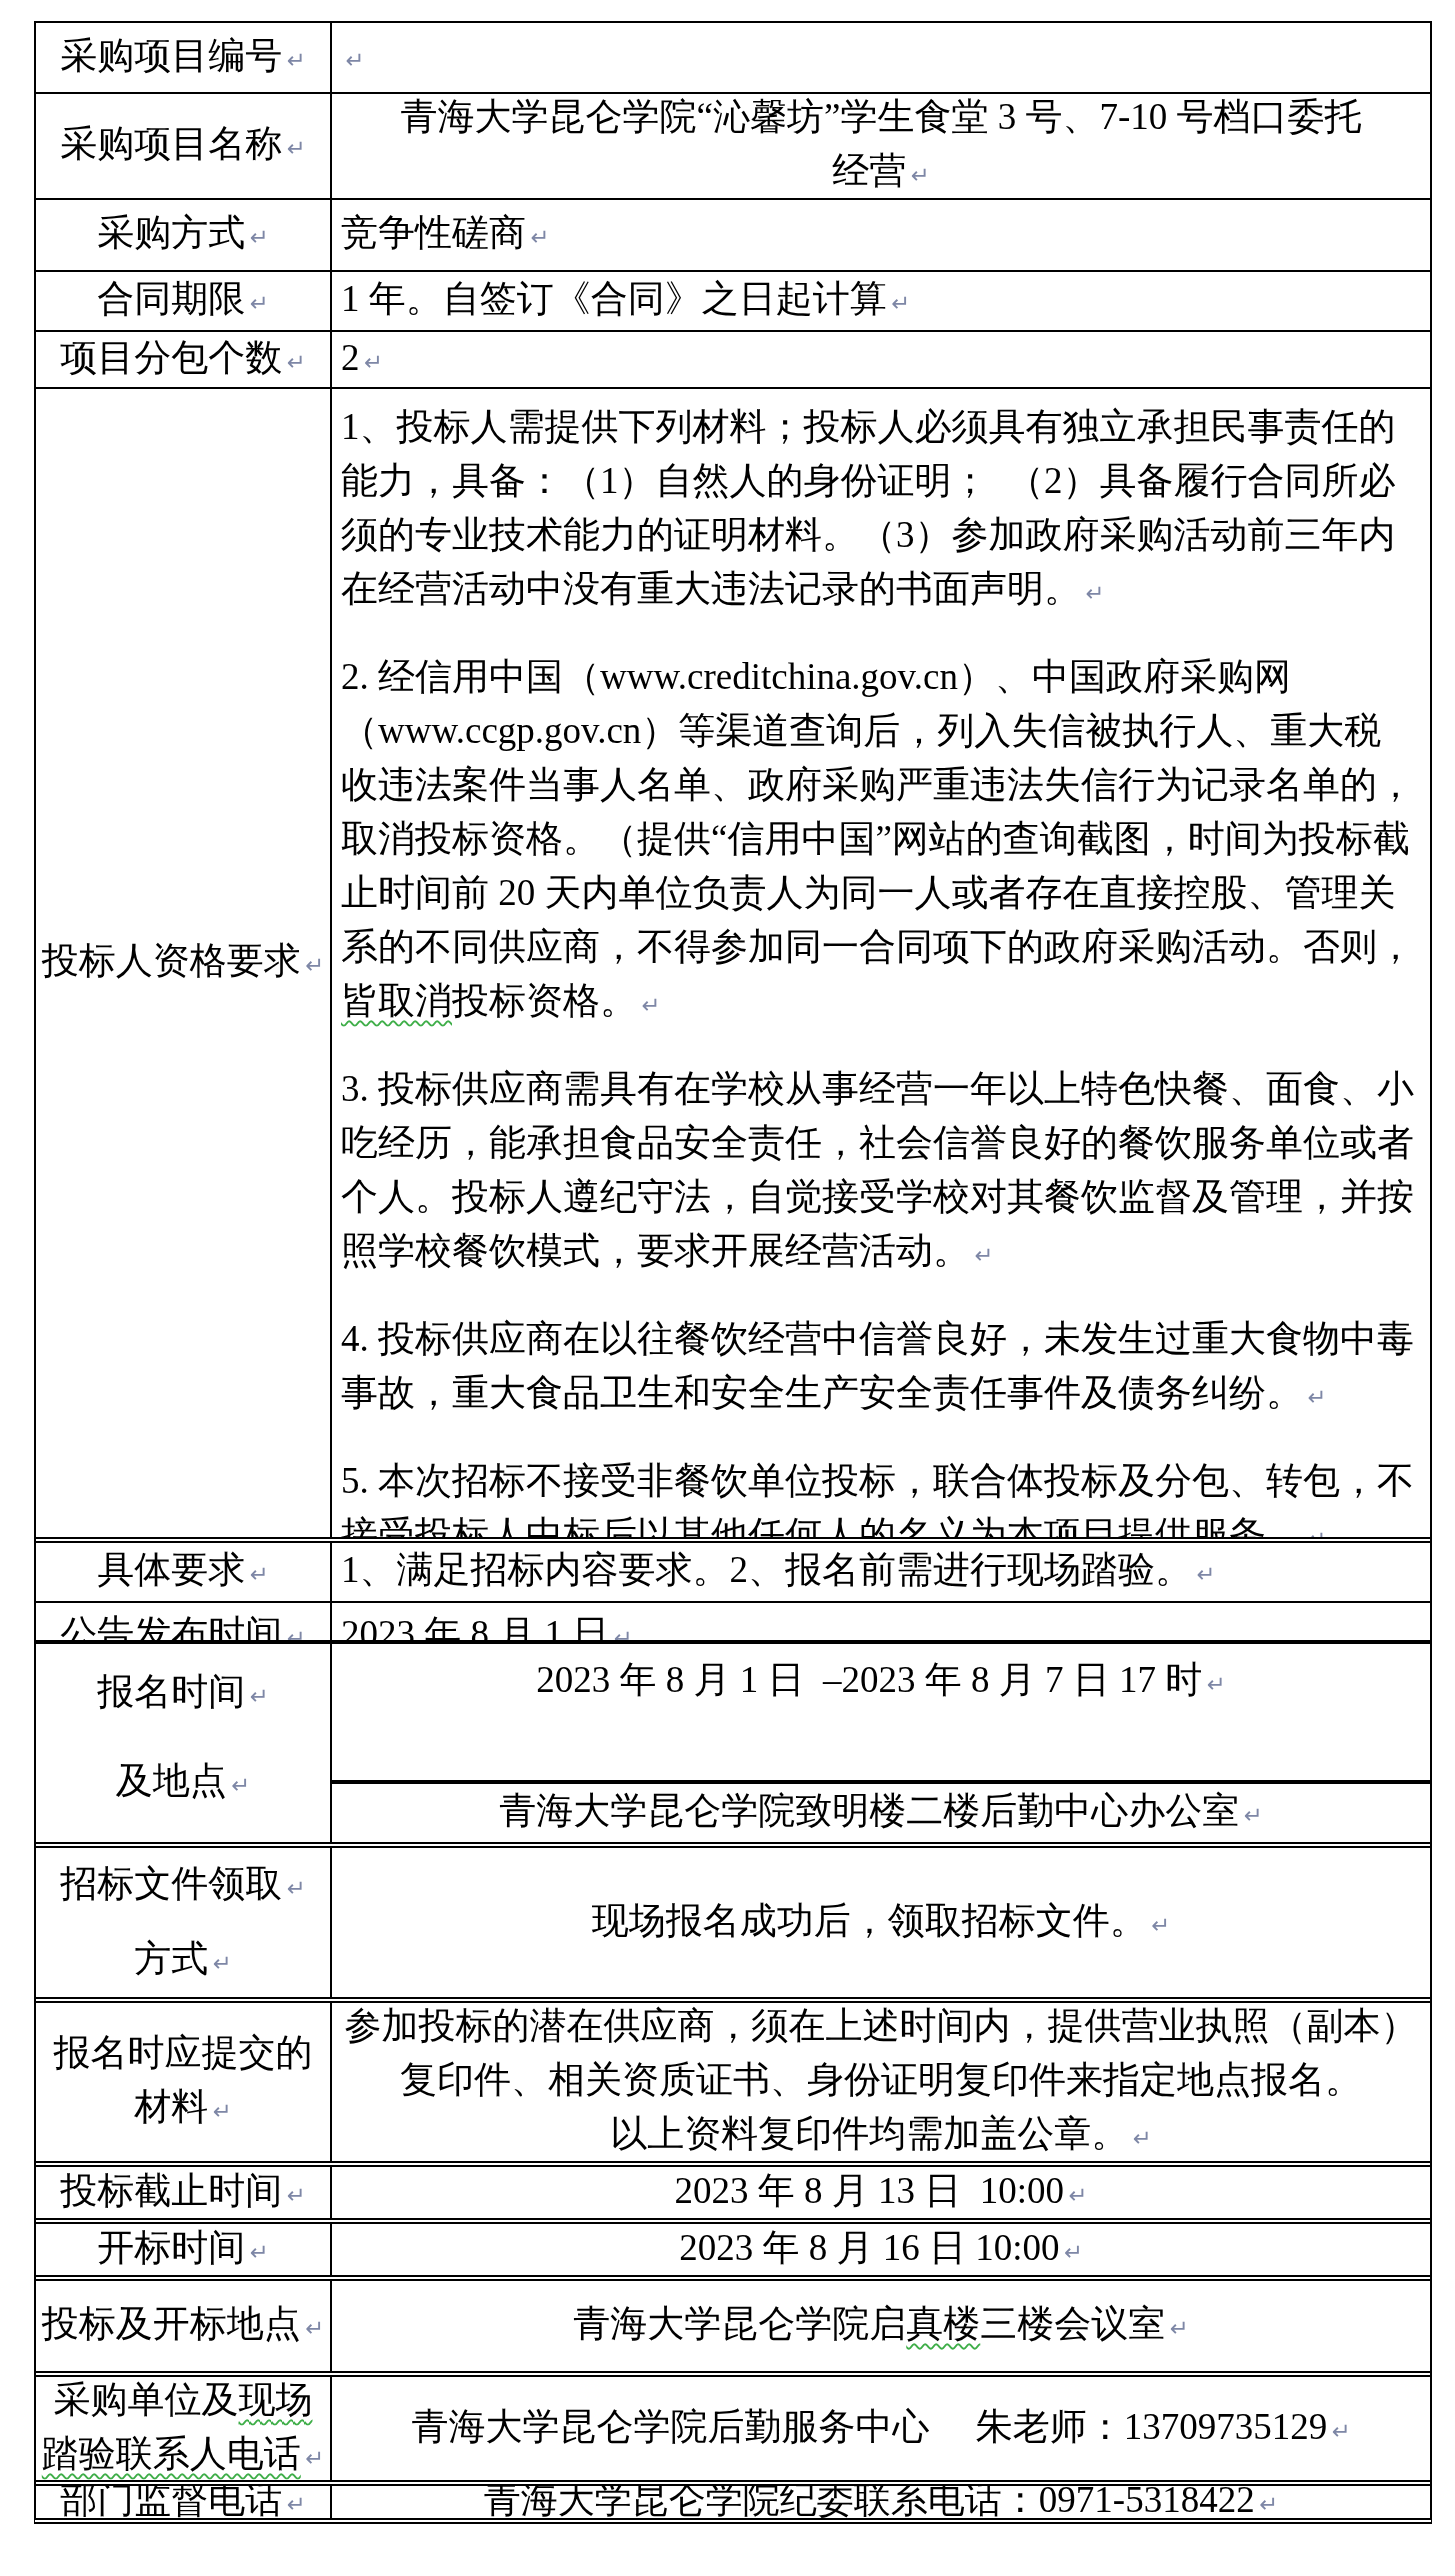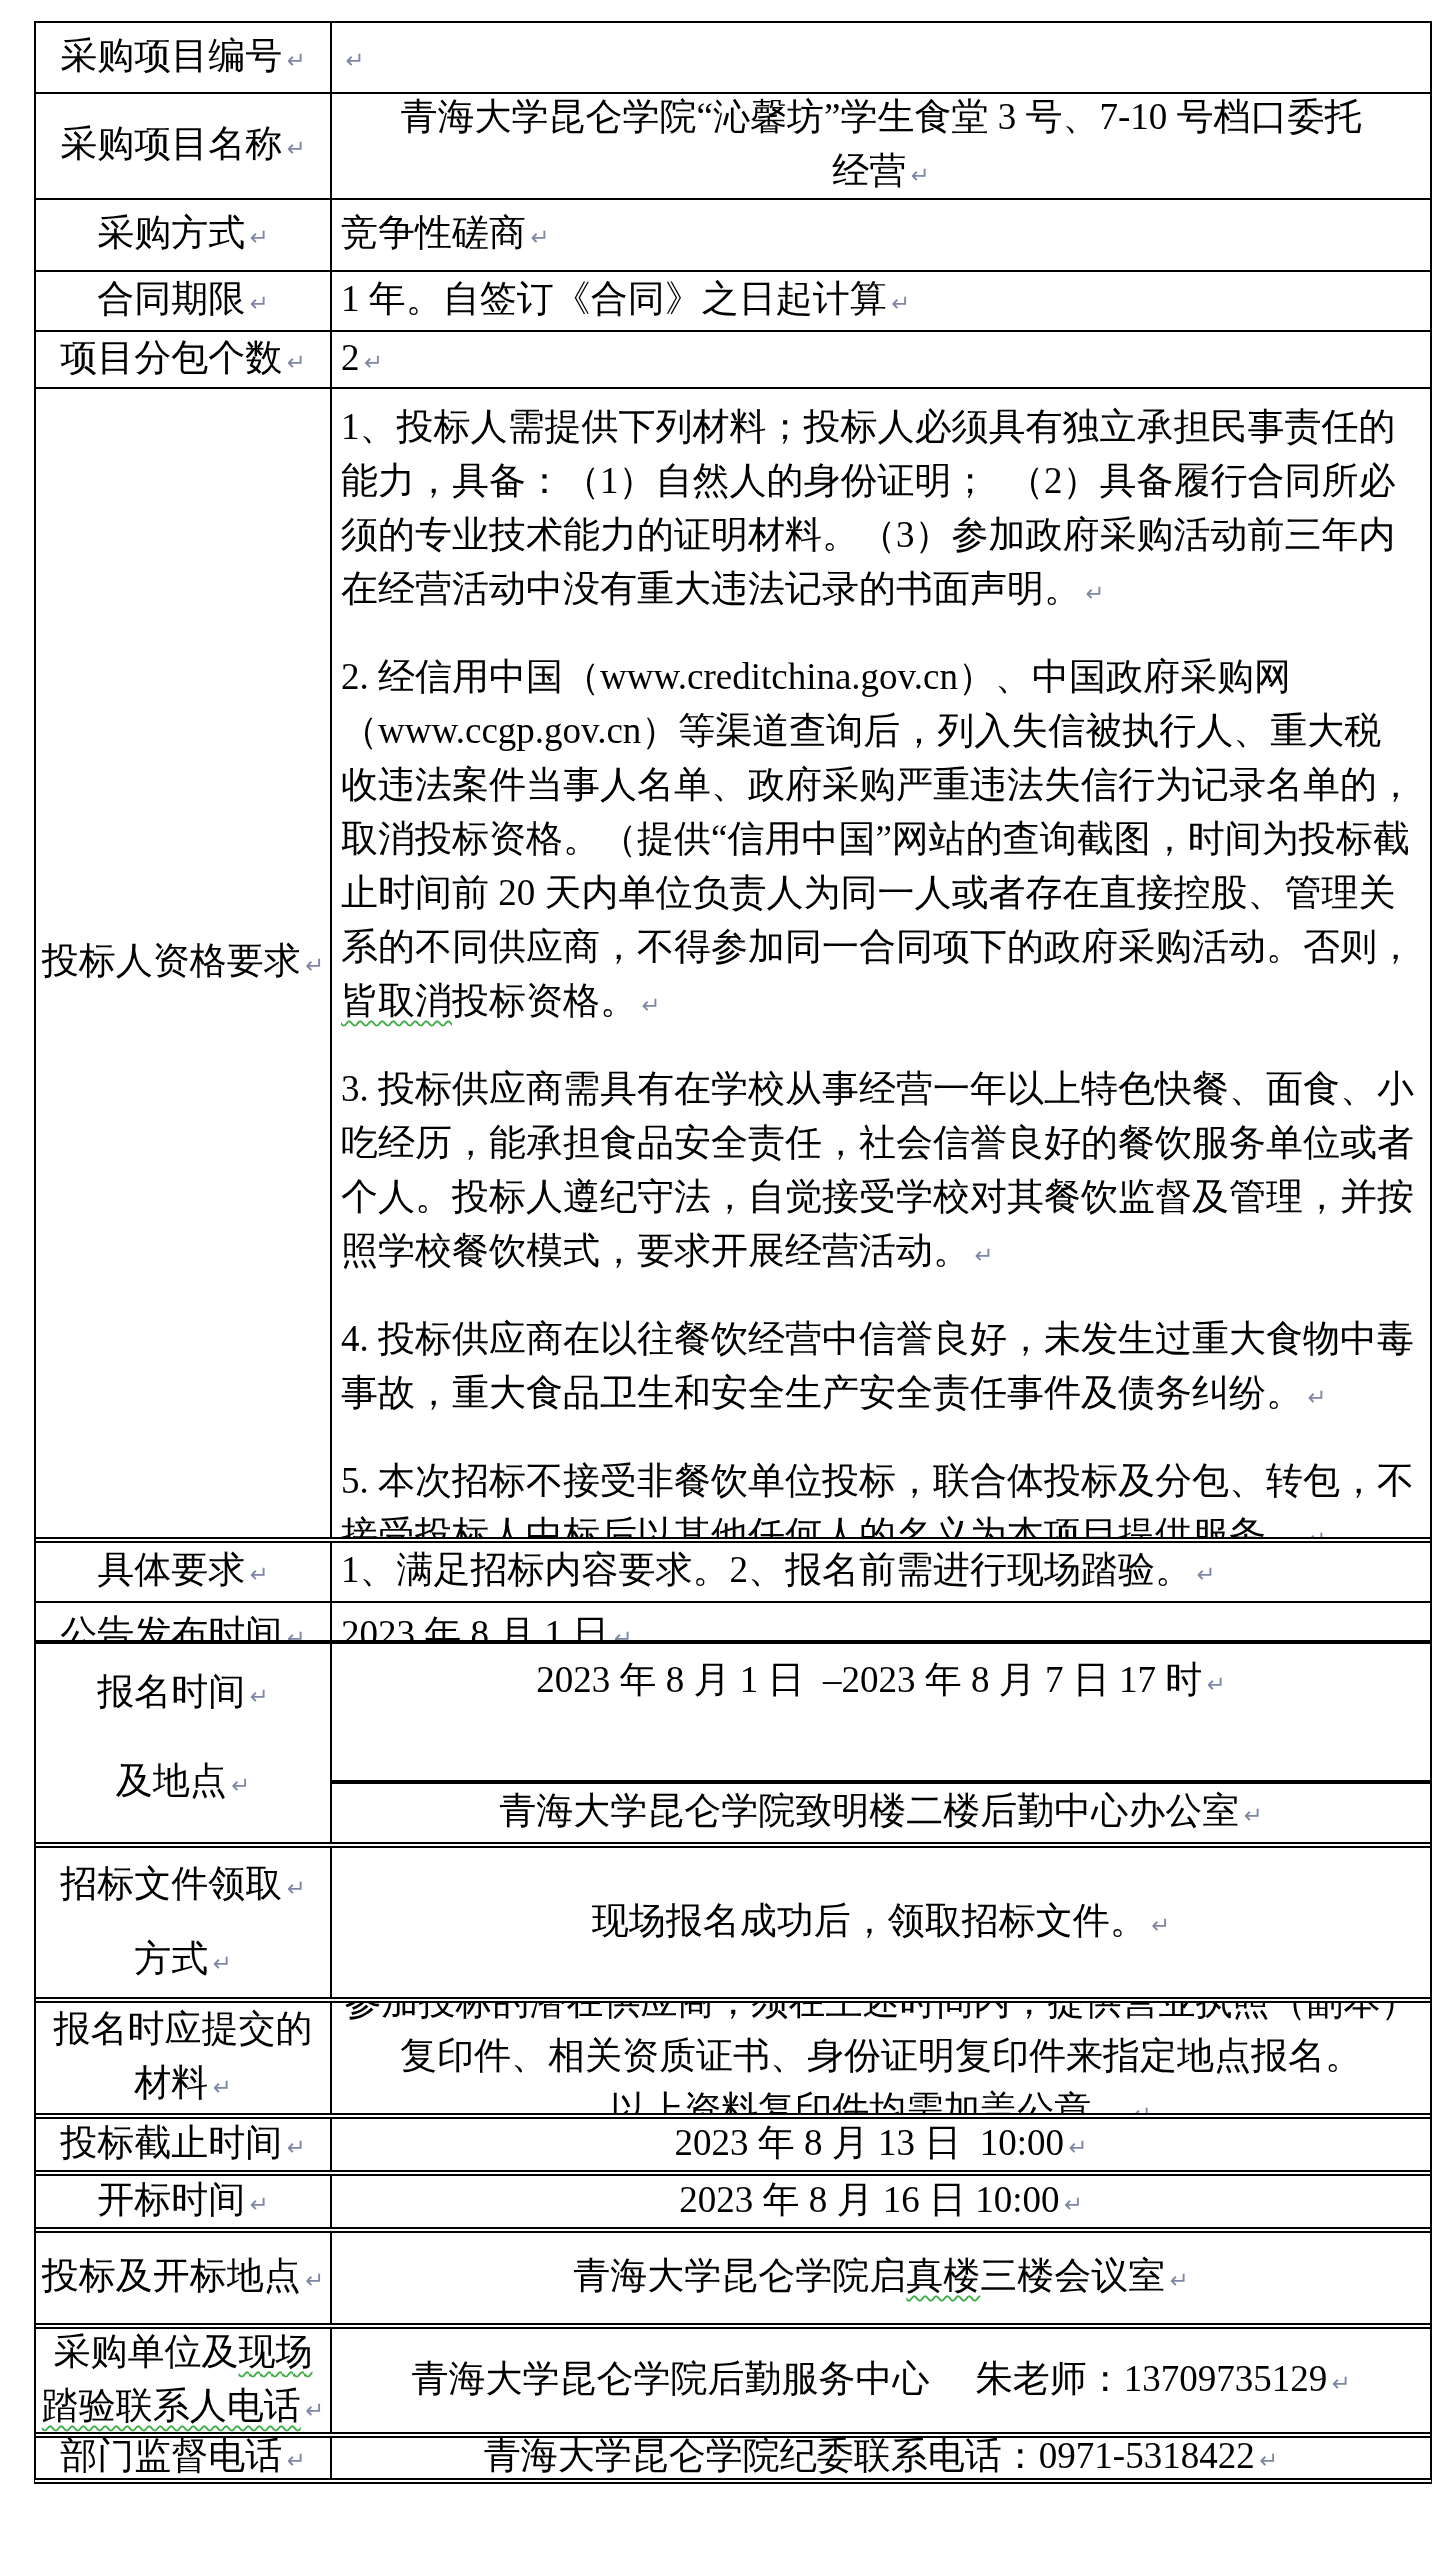--- a/index.html
+++ b/index.html
@@ -26,22 +26,22 @@
   .block { display:block; }
   .paras { display:block; padding:10.6px 12px 0 9px; }
   .paras p { margin:0; white-space:pre-wrap; }
   .paras p + p { margin-top:30px; }
   .cr { font-family:"DejaVu Sans",sans-serif; font-size:22.6px; color:#7e87a6; margin-left:4.5px; }
   .sp { text-decoration-line:underline; text-decoration-style:wavy;
     text-decoration-color:#3fae49; text-decoration-thickness:2.3px; text-underline-offset:6.8px; }
   
   .r1{height:69px}.r2{height:106px}.r3{height:72px}.r4{height:60px}.r5{height:57px}
   .r6{height:1150px}.r7{height:64px}.r8{height:67px}
-  .r9{height:198px}.r10{height:155px}.r11{height:116px}.r12{height:57px}
-  .r13{height:57px}.r14{height:96px}.r15{height:109px}.r16{height:46px}
+  .r9{height:198px}.r10{height:155px}.r11{height:164px}.r12{height:57px}
+  .r13{height:57px}.r14{height:96px}.r15{height:109px}.r16{height:38px}
   
   .r9 .lbl { justify-content:space-between; padding:21px 0 30px; }
   .r9 .val { flex-direction:column; align-items:stretch; padding:0; }
   .sub-a { height:147px; border-bottom:4.5px solid #000; box-sizing:border-box;
     display:flex; flex-direction:column; justify-content:space-between; align-items:center;
     text-align:center; padding:9px 0 13.6px; }
   .sub-b { flex:1; display:flex; align-items:center; justify-content:center; text-align:center; }
   .r10 .lbl { justify-content:space-between; padding:9px 0 7.5px; }
   .r6 .val { align-items:flex-start; }
 </style>

